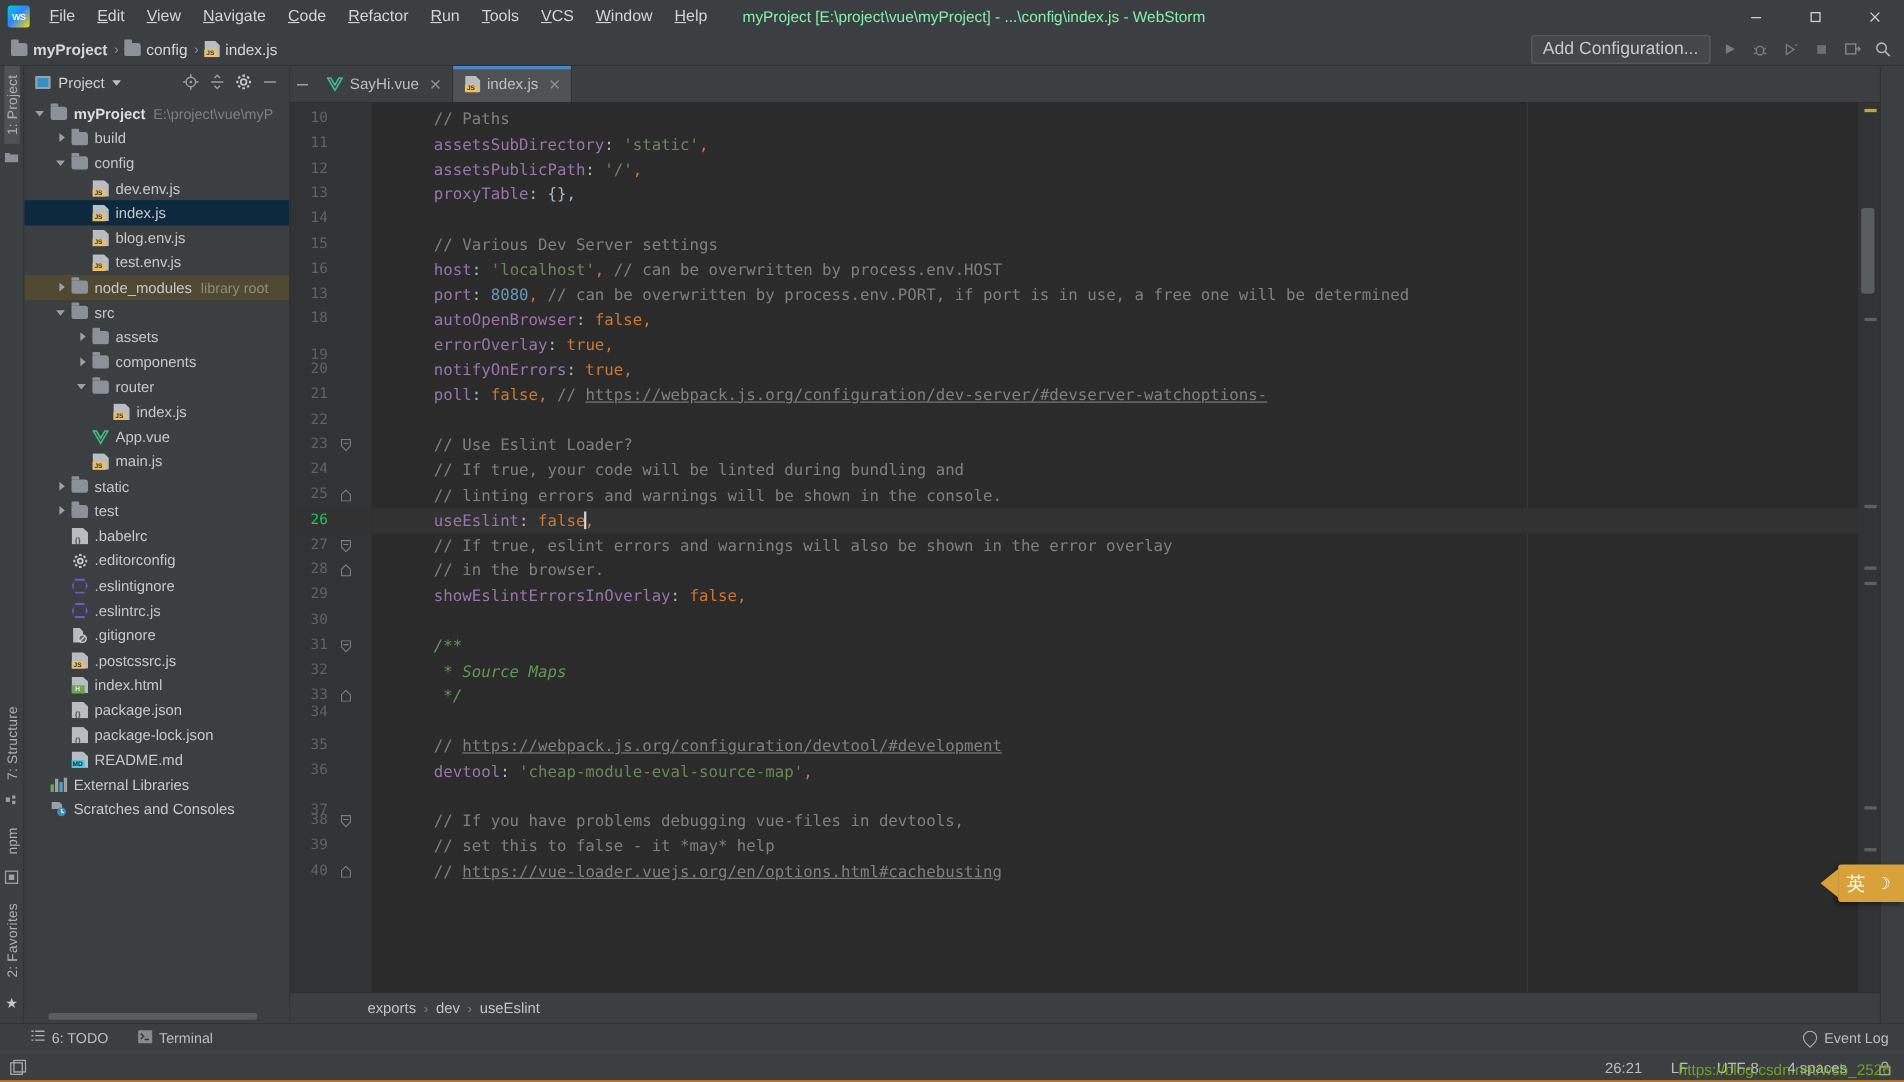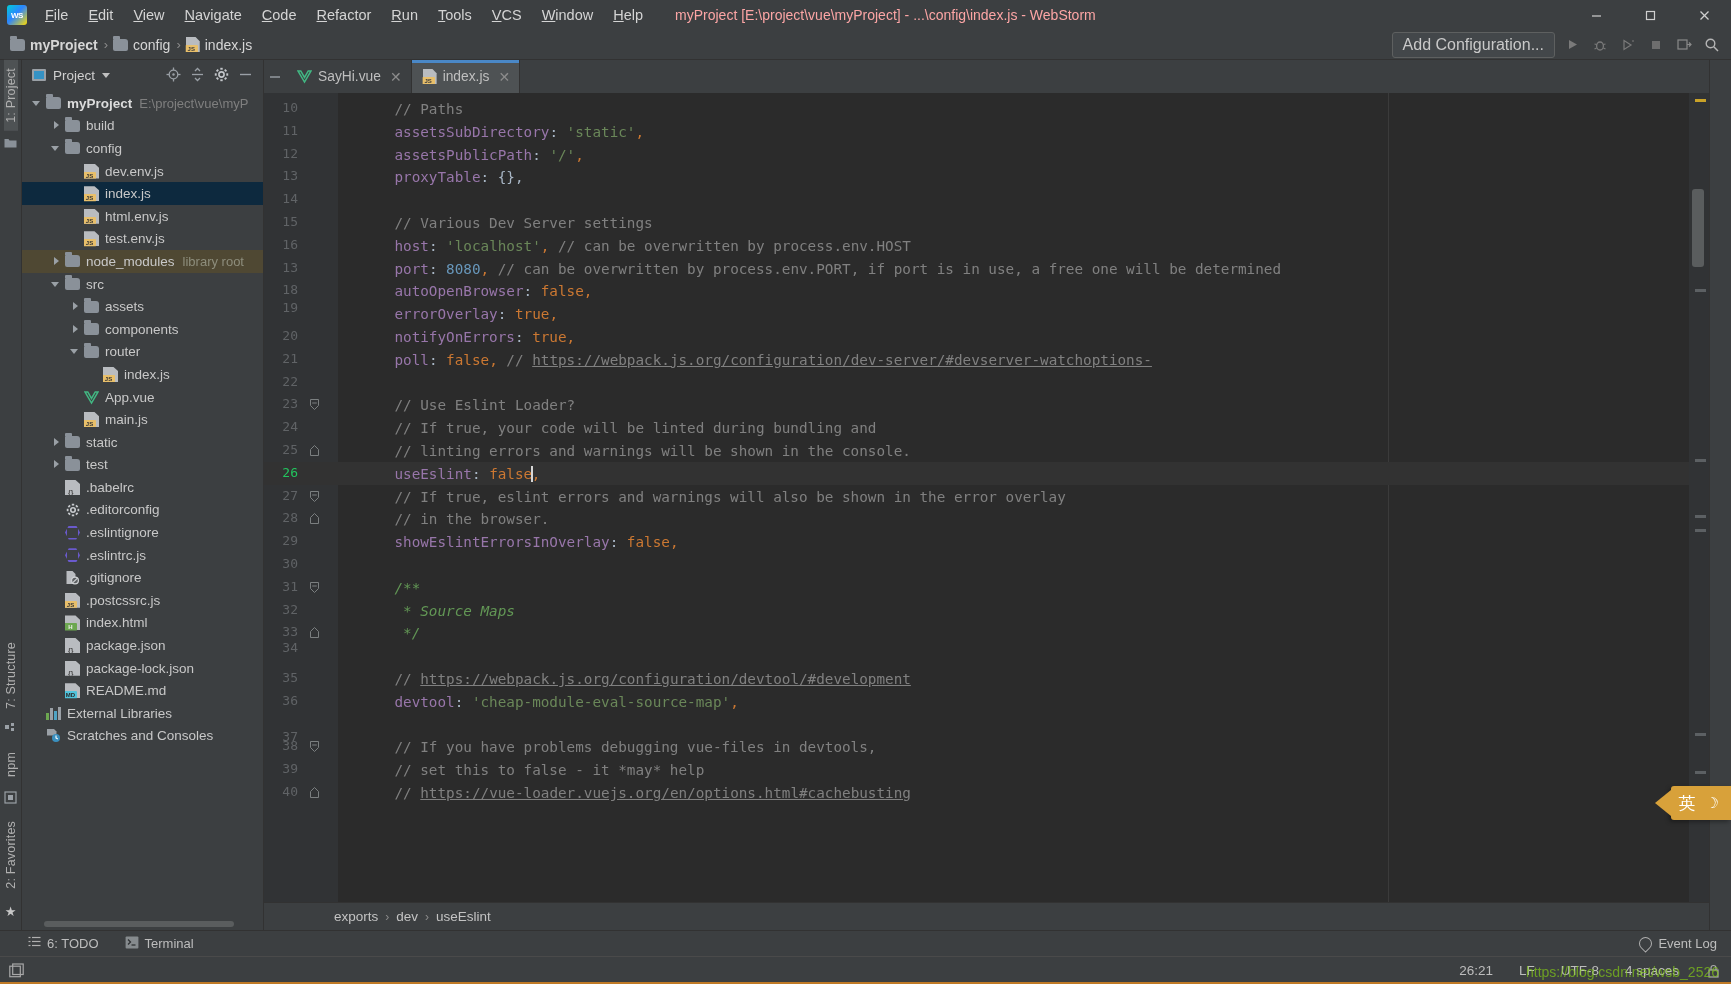--- a/index.html
+++ b/index.html
@@ -27,21 +27,21 @@
     font-size: 8px; font-weight: bold; color: #fff;
     display: flex; align-items: center; justify-content: center;
     letter-spacing: -0.5px;
   }
   .menu { display: flex; align-items: center; gap: 0; }
   .menu-item {
     font-size: 14.5px; color: #d4d4d4; padding: 3px 10px; cursor: default; white-space: nowrap;
   }
   .menu-item u { text-decoration: underline; }
   .window-title {
-    font-size: 14px; color: #fca5a5; margin-left: 22px; white-space: nowrap;
+    font-size: 14px; color: #86efac; margin-left: 22px; white-space: nowrap;
   }
   .win-controls { position: absolute; right: 0; top: 0; height: 30px; display: flex; }
   .win-btn {
     width: 54px; height: 30px; display: flex; align-items: center; justify-content: center;
     color: #cfcfcf; font-size: 15px;
   }
 
   
   .navbar {
     height: 30px; flex: 0 0 30px; background: #3c3f41; display: flex; align-items: center;
@@ -461,21 +461,21 @@
             <span class="ico file">
               <span class="badge js">JS</span>
             </span>
             <span class="lbl">index.js</span>
           </div>
           <div class="node" style="padding-left: 48px;">
             <span class="arrow"></span>
             <span class="ico file">
               <span class="badge js">JS</span>
             </span>
-            <span class="lbl">html.env.js</span>
+            <span class="lbl">blog.env.js</span>
           </div>
           <div class="node" style="padding-left: 48px;">
             <span class="arrow"></span>
             <span class="ico file">
               <span class="badge js">JS</span>
             </span>
             <span class="lbl">test.env.js</span>
           </div>
           <div class="node libroot" style="padding-left: 29px;">
             <span class="arrow r"></span>
@@ -662,21 +662,21 @@
         <div class="gutter" id="gutter">
             <div class="gnum" style="top: 7px;">10</div>
             <div class="gnum" style="top: 29.8px;">11</div>
             <div class="gnum" style="top: 52.6px;">12</div>
             <div class="gnum" style="top: 75.4px;">13</div>
             <div class="gnum" style="top: 98.2px;">14</div>
             <div class="gnum" style="top: 121px;">15</div>
             <div class="gnum" style="top: 143.8px;">16</div>
             <div class="gnum" style="top: 166.6px;">13</div>
             <div class="gnum" style="top: 189.4px;">18</div>
-            <div class="gnum" style="top: 207px;">19</div>
+            <div class="gnum" style="top: 222px;">19</div>
             <div class="gnum" style="top: 235px;">20</div>
             <div class="gnum" style="top: 257.8px;">21</div>
             <div class="gnum" style="top: 280.6px;">22</div>
             <div class="gnum" style="top: 303.4px;">23</div>
             <div class="fold" style="top: 306.4px;">
               <svg width="11" height="11" viewBox="0 0 11 11">
                 <path d="M1.5 0.5 h8 v6 l-4 4 l-4 -4 z" fill="none" stroke="#7b7f80" stroke-width="1"></path>
                 <line x1="3.2" y1="4" x2="7.8" y2="4" stroke="#7b7f80" stroke-width="1"></line>
               </svg>
             </div>

